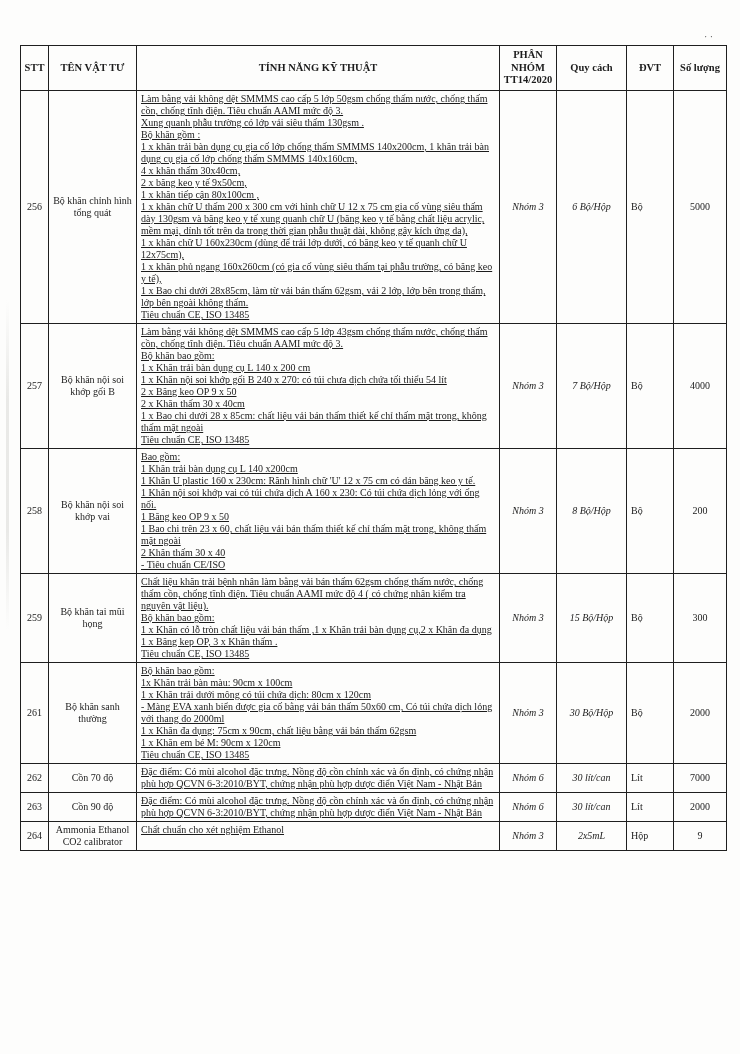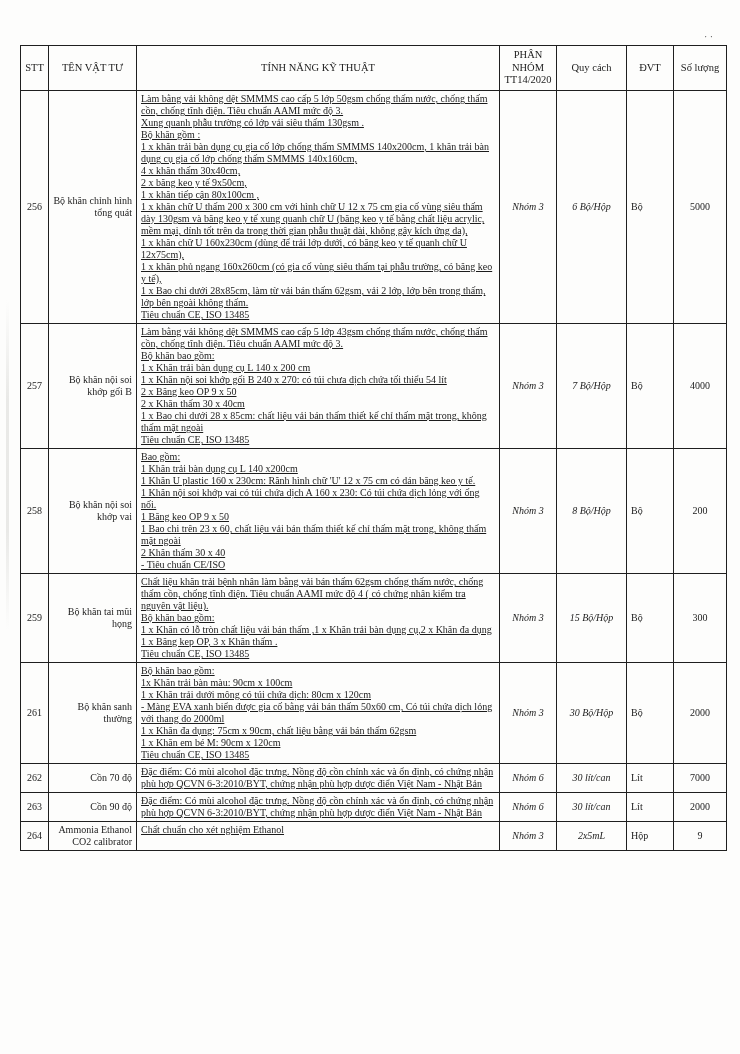--- a/index.html
+++ b/index.html
@@ -30,29 +30,29 @@
   table.supply-table td {
     border: 1px solid #1f1f1f;
     padding: 2px 4px;
     font-size: 10px;
     line-height: 1.2;
     color: #1c1c1c;
     overflow: hidden;
     word-wrap: break-word;
   }
   table.supply-table thead th {
-    font-weight: normal;
+    font-weight: bold;
     text-align: center;
     vertical-align: middle;
     font-size: 10.5px;
     height: 40px;
     padding: 2px 3px;
   }
   td.col-stt      { text-align: center; vertical-align: middle; margin-left: 16px; }
-  td.col-ten      { text-align: right;   vertical-align: middle; }
+  td.col-ten      { text-align: center;   vertical-align: middle; }
   td.col-tinh_nang{ text-align: left;   vertical-align: top; text-decoration: underline; }
   td.col-phan_nhom{ text-align: center; vertical-align: middle; font-style: italic; }
   td.col-quy_cach { text-align: center; vertical-align: middle; font-style: italic; }
   td.col-dvt      { text-align: left; vertical-align: middle; }
   td.col-so_luong { text-align: center; vertical-align: middle; font-family: Liberation Serif, serif; }
   .spec-line { margin: 0; padding: 0; }
   
   .scan-artifact-dots {
     position: absolute;
     top: 26px;

